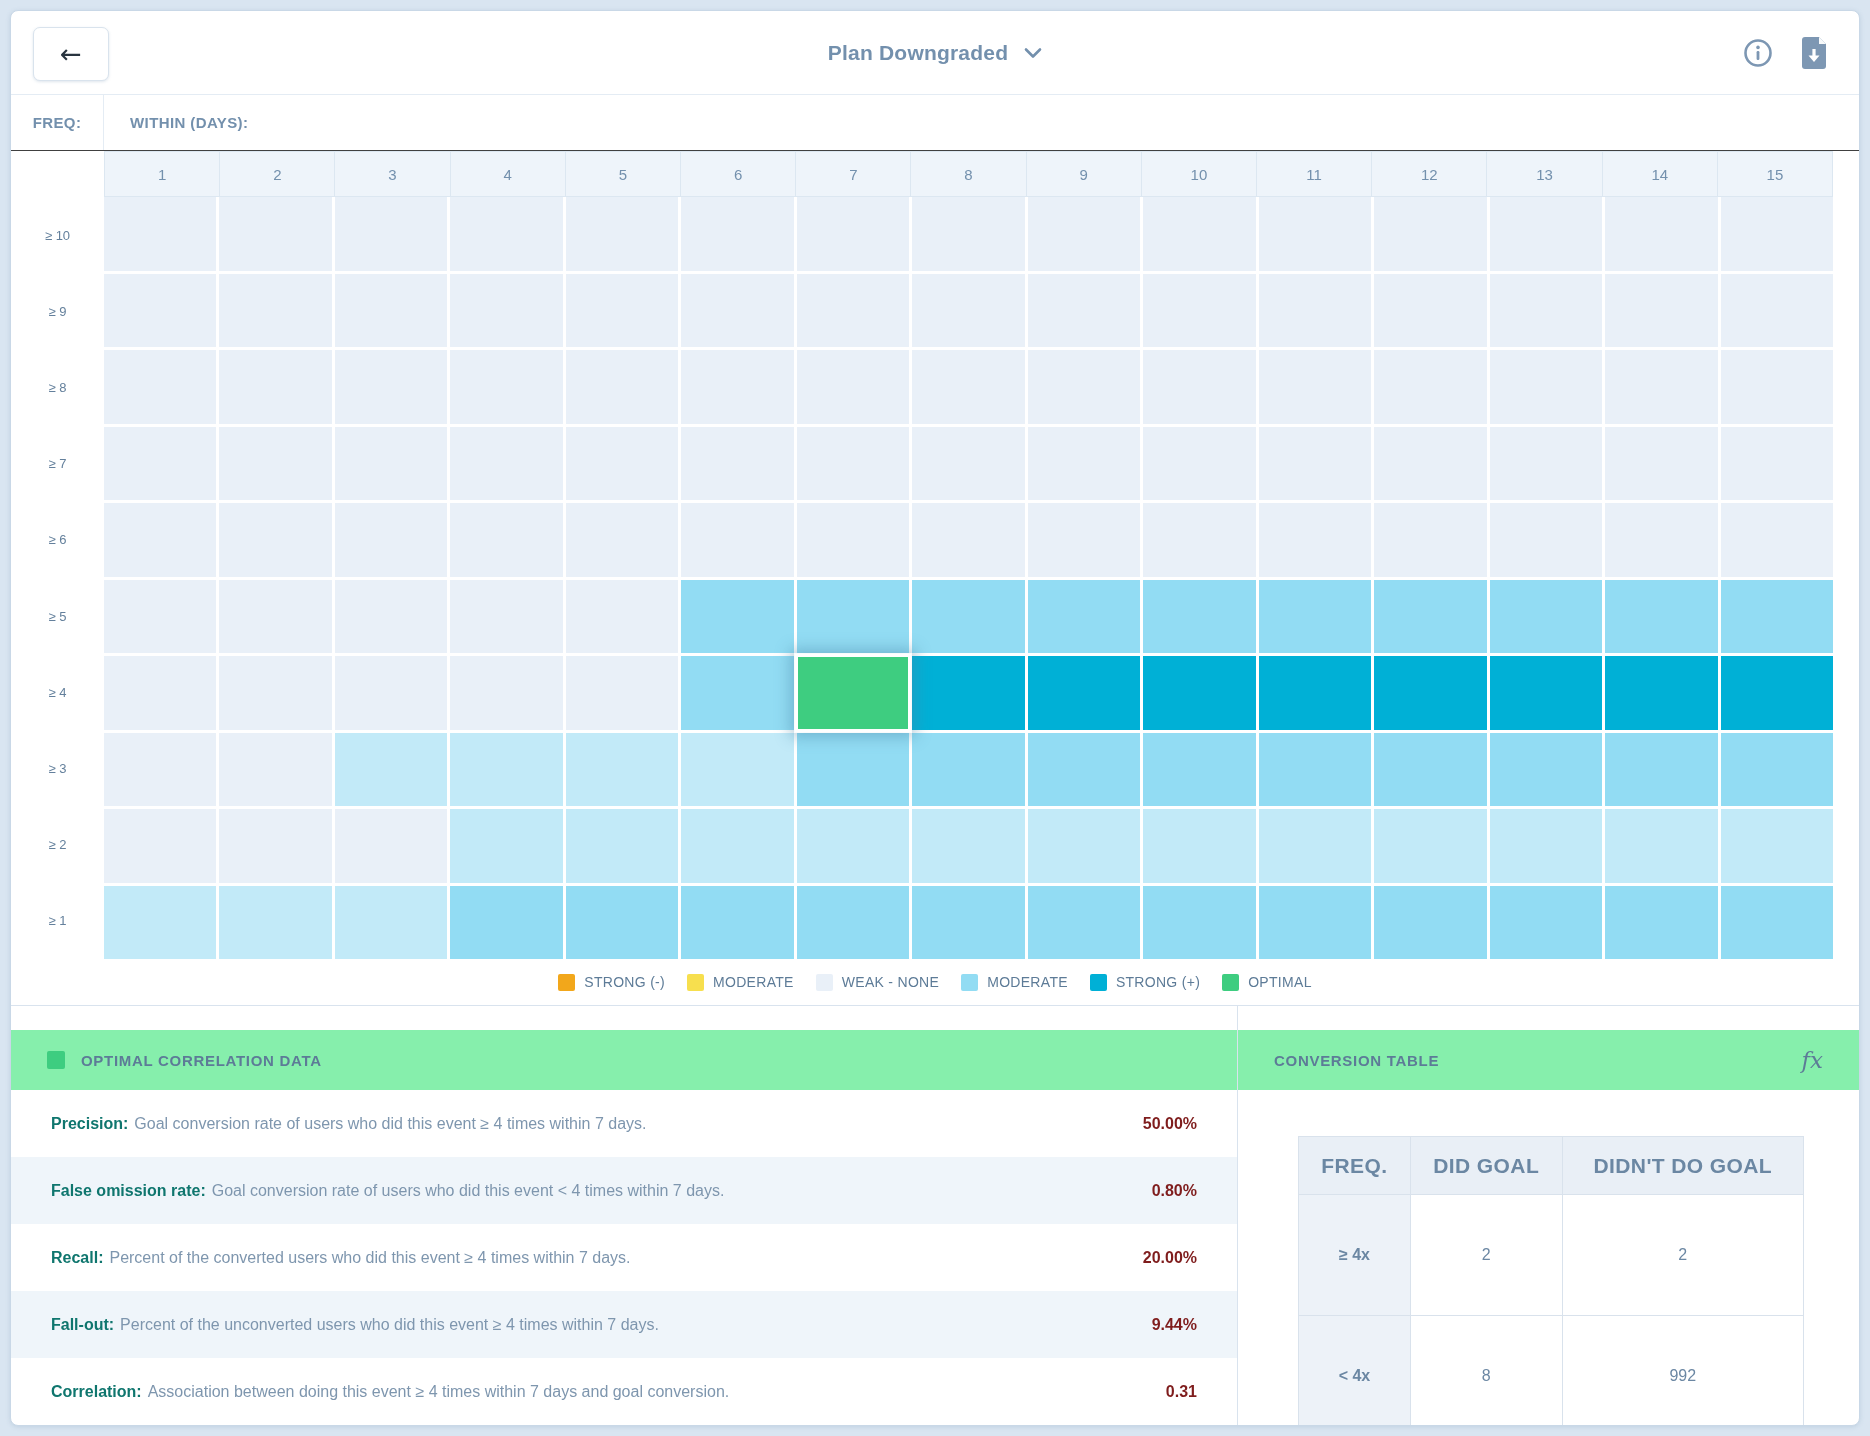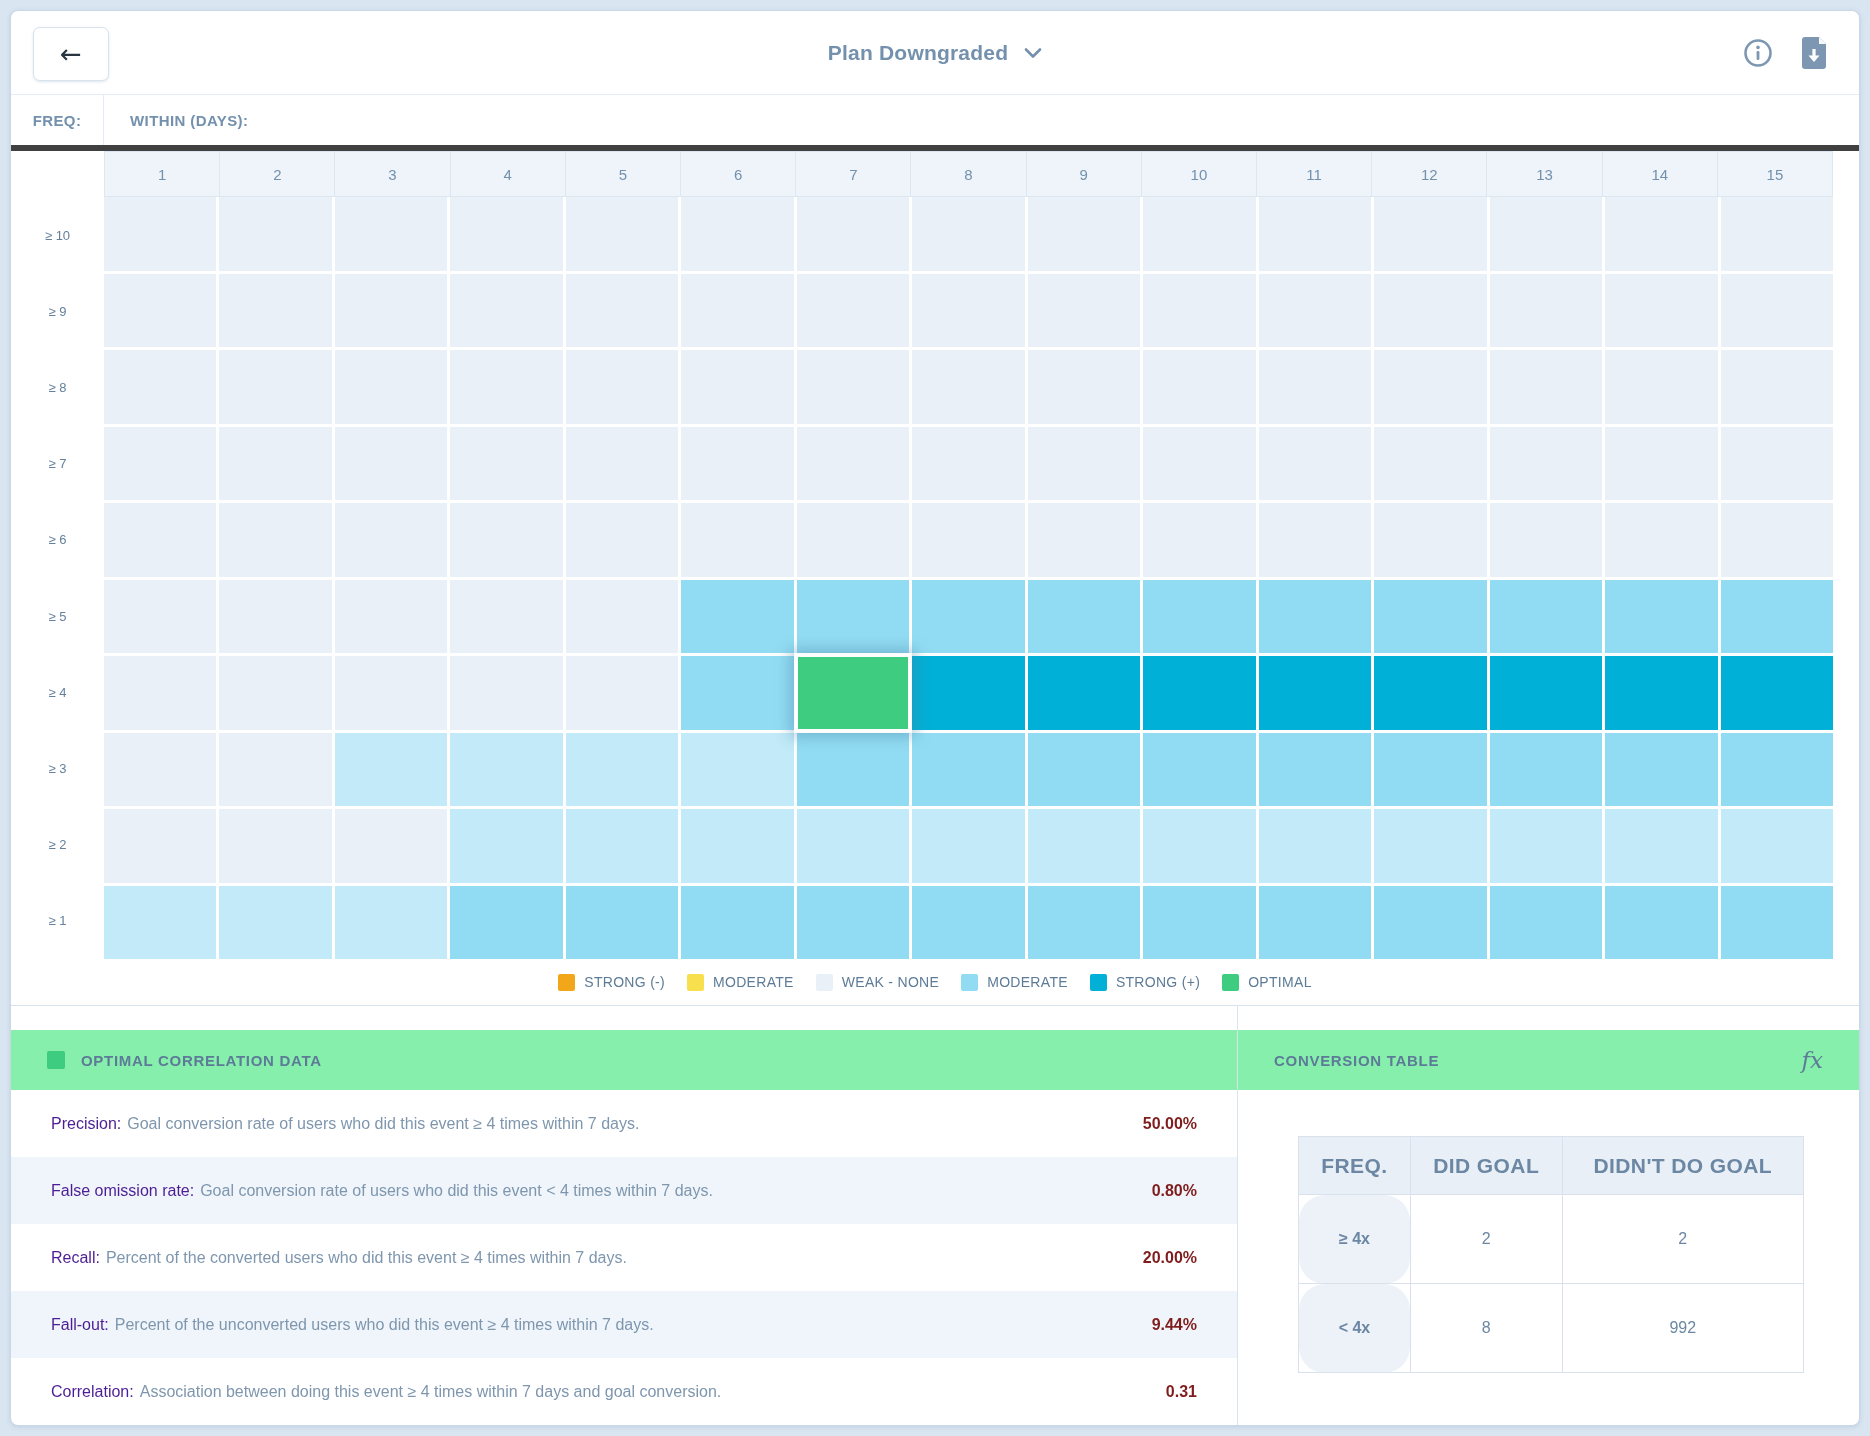--- a/index.html
+++ b/index.html
@@ -51,21 +51,21 @@
   .topbar-actions {
     position:absolute; right:30px; top:0; bottom:0;
     display:flex; align-items:center; gap:26px;
   }
   .icon-btn { cursor:pointer; display:flex; align-items:center; justify-content:center; }
 
   
   .freq-row {
     height:56px; flex:none;
     display:flex; align-items:stretch;
-    border-bottom:6px solid #404040;
+    border-bottom:1px solid #404040;
   }
   .freq-cell {
     width:93px; flex:none;
     display:flex; align-items:center; justify-content:center;
     border-right:1px solid #e4ecf4;
     font-size:15px; font-weight:bold; color:#7390ad; letter-spacing:0.4px;
   }
   .within-cell {
     flex:1; display:flex; align-items:center;
     padding-left:26px;
@@ -159,40 +159,40 @@
     font-style:italic; font-size:23px; font-weight:normal;
     color:#5d7b97; letter-spacing:0; cursor:pointer;
   }
   .stat-rows { flex:1; display:flex; flex-direction:column; }
   .stat-row {
     flex:1; display:flex; align-items:center;
     padding:0 40px;
     font-size:16px;
   }
   .stat-row:nth-child(even) { background:#eff5fa; }
-  .stat-label { font-weight:normal; color:#4c1d95; margin-right:6px; white-space:nowrap; }
+  .stat-label { font-weight:bold; color:#0f766e; margin-right:6px; white-space:nowrap; }
   .stat-desc  { color:#7e96ae; flex:1; }
   .stat-value { font-weight:bold; color:#7f1d1d; margin-left:24px; }
 
   .conv-body { flex:1; padding:46px 0 0 60px; }
   table.conv {
     border-collapse:collapse;
     width:506px;
   }
   table.conv th, table.conv td {
     border:1px solid #d9e2ec;
     text-align:center;
     color:#6b87a3;
   }
   table.conv th {
     background:#e9eff6;
     height:58px;
     font-size:21px; font-weight:bold; letter-spacing:0.4px;
   }
-  table.conv td { height:89px; font-size:16px; background:#ffffff;border-radius:26px; }
+  table.conv td { height:121px; font-size:16px; background:#ffffff; }
   table.conv td.freq-col { background:#edf2f8; font-weight:bold; }
   table.conv col.c1 { width:112px; }
   table.conv col.c2 { width:152px; }
   table.conv col.c3 { width:242px; }
 </style>
 </head>
 <body>
 
 <div class="card">
 

